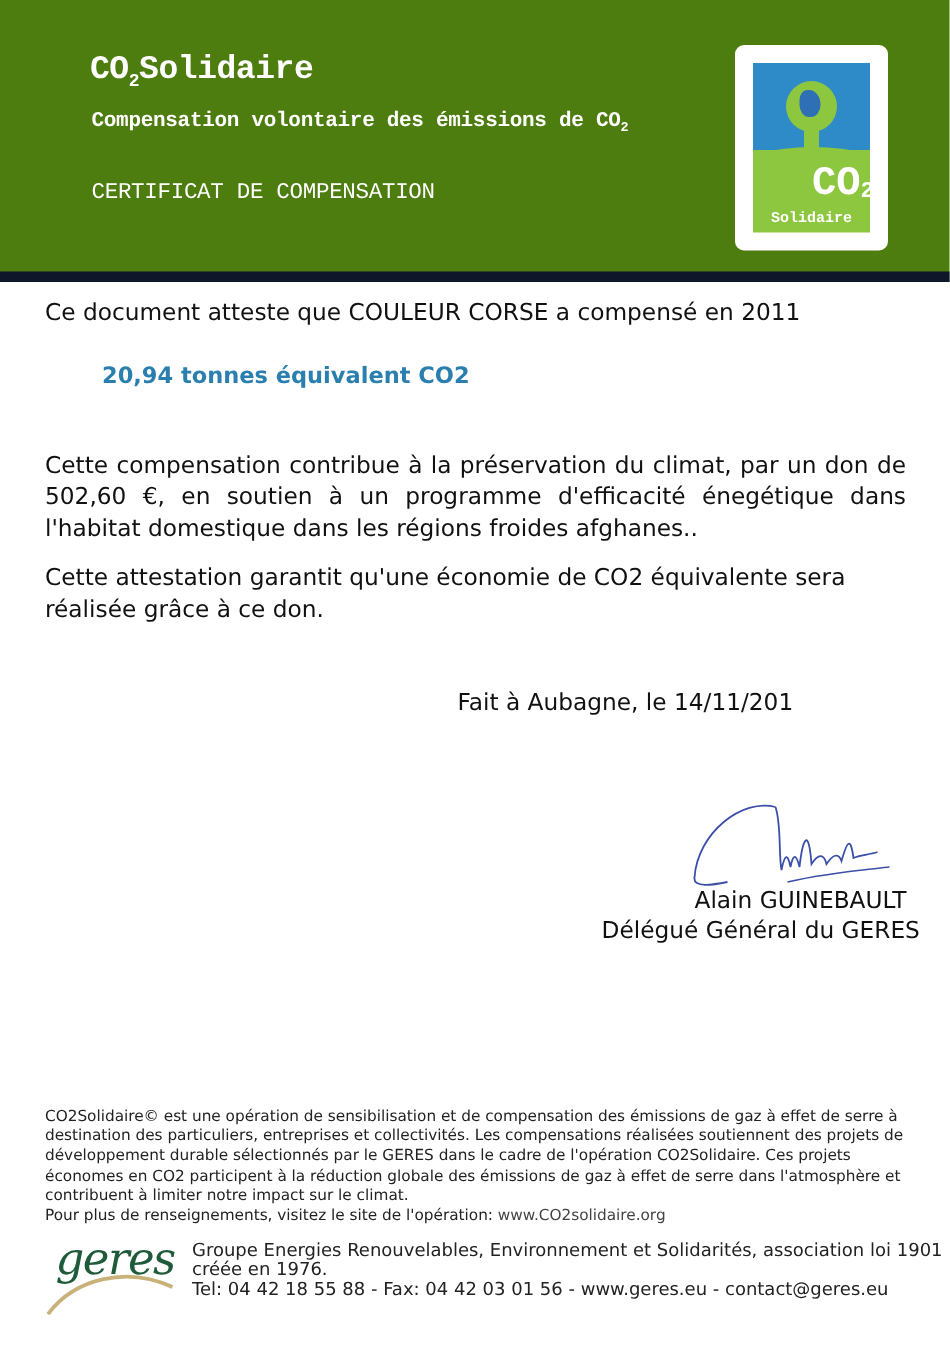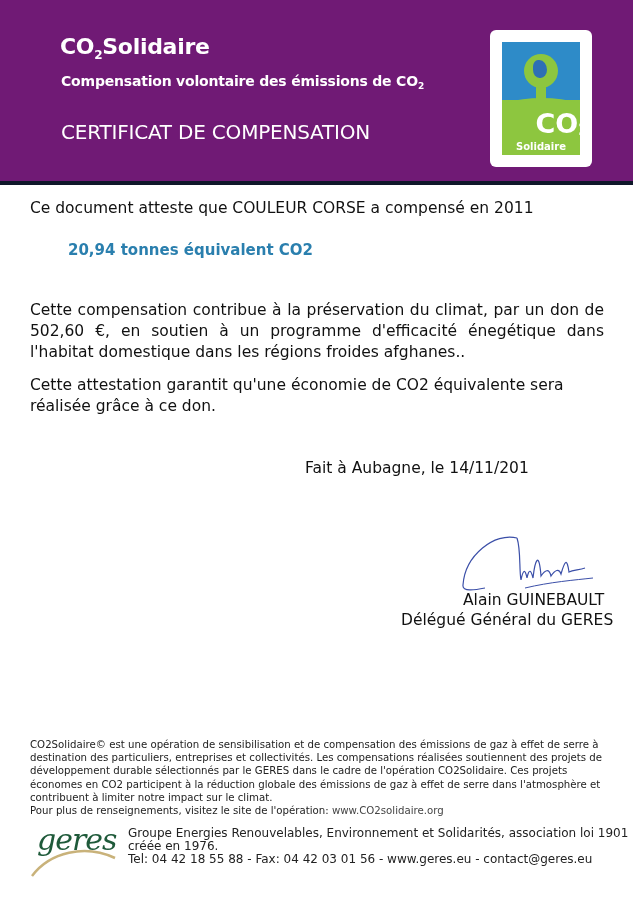--- a/index.html
+++ b/index.html
@@ -2,32 +2,32 @@
 <html><head>
   <meta charset="utf-8">
   <style>
     html, body { margin: 0; padding: 0; }
     body {
       width: 633px; height: 897px; background: #ffffff; position: relative; overflow: hidden;
       font-family: "DejaVu Sans", sans-serif; color: #111;
     }
     .header {
       position: absolute; left: 0; top: 0; width: 633px; height: 181px;
-      background: #701a75; border-bottom: 4px solid #0f172a;
+      background: #4d7c0f; border-bottom: 7px solid #0f172a; font-family: Liberation Mono, monospace;
     }
     .brand-title {
       position: absolute; left: 60px; top: 34px; color: #fff; font-size: 22px; font-weight: bold; letter-spacing: -0.3px;
     }
     .brand-title sub { font-size: 12px; vertical-align: -5px; }
     .brand-sub {
       position: absolute; left: 61px; top: 73px; color: #fff; font-size: 14px; font-weight: bold; letter-spacing: -0.2px;
     }
     .brand-sub sub { font-size: 9px; vertical-align: -3px; }
     .cert-title {
-      position: absolute; left: 61px; top: 120px; color: #fff; font-size: 20px; letter-spacing: -0.2px;
+      position: absolute; left: 61px; top: 120px; color: #fff; font-size: 15px; letter-spacing: -0.2px;
     }
     .logo-box {
       position: absolute; left: 490px; top: 30px; width: 102px; height: 137px; background: #fff; border-radius: 6px;
     }
     .logo-inner {
       position: absolute; left: 12px; top: 12px; width: 78px; height: 113px; background: #8dc63f; overflow: hidden;
     }
     .logo-sky { position: absolute; left: 0; top: 0; width: 78px; height: 58px; background: #2e8bc8; }
     .logo-globe {
       position: absolute; left: 22px; top: 12px; width: 34px; height: 34px; border-radius: 50%; background: #8dc63f;

